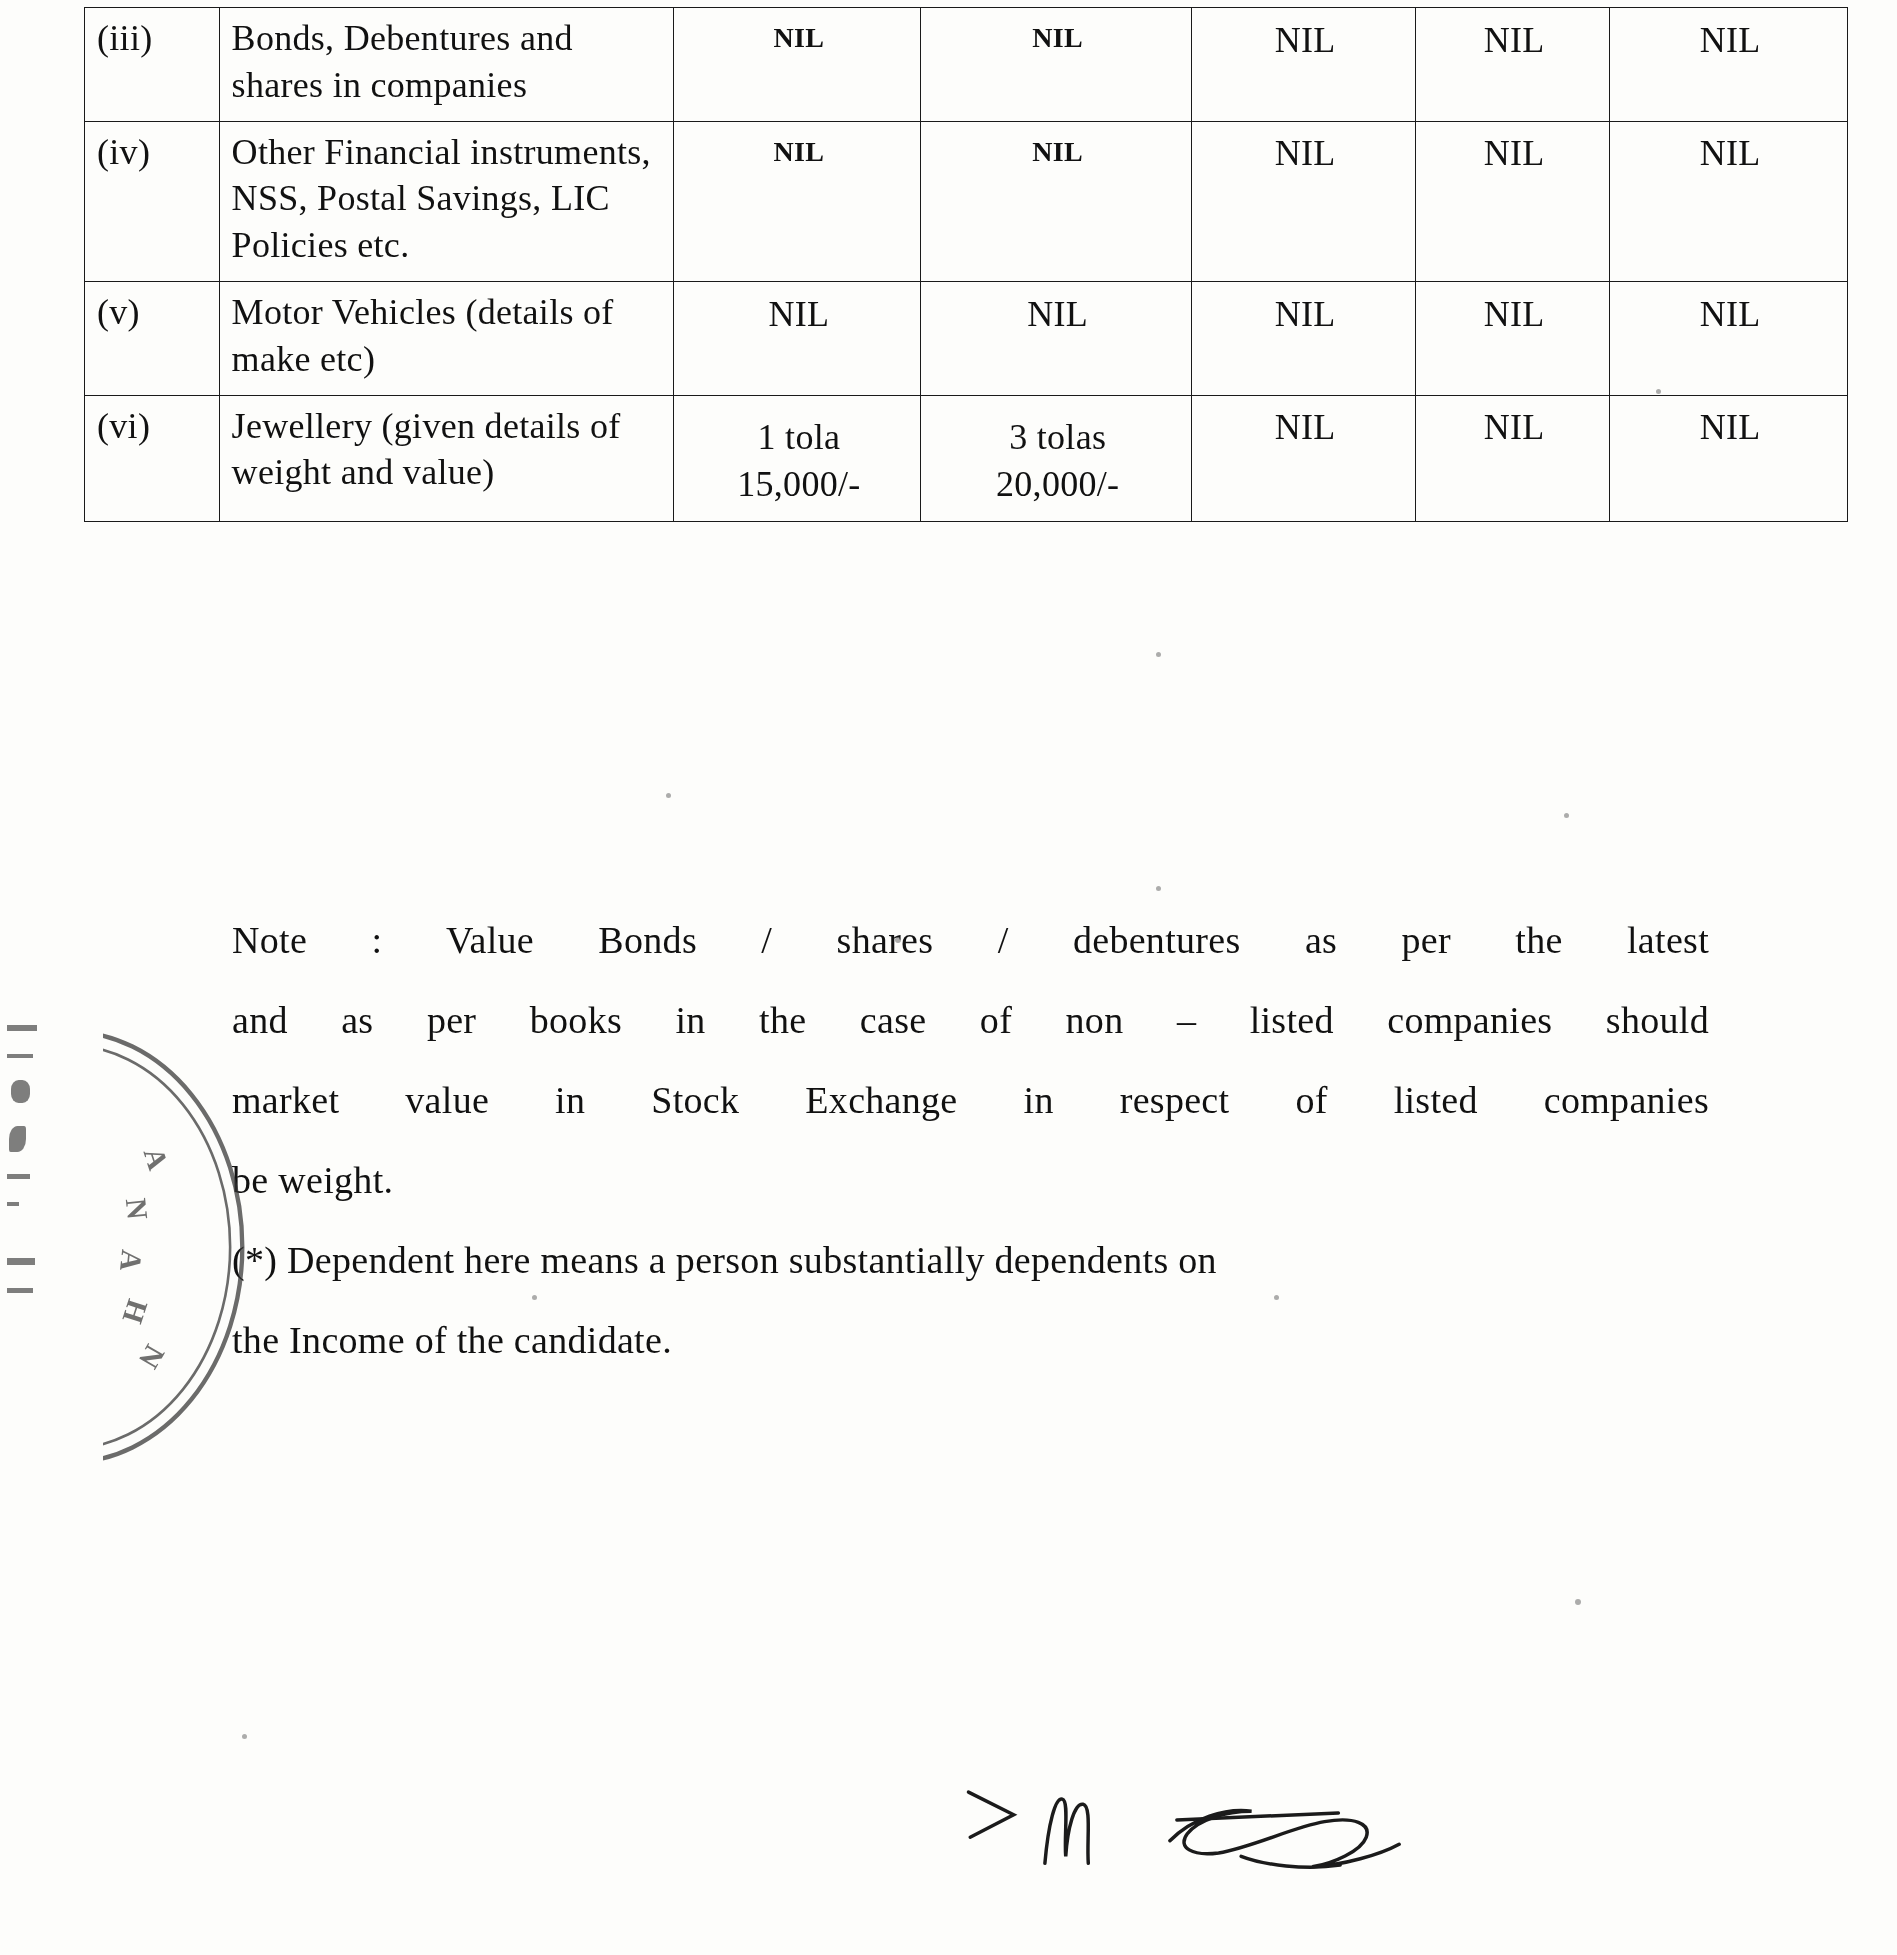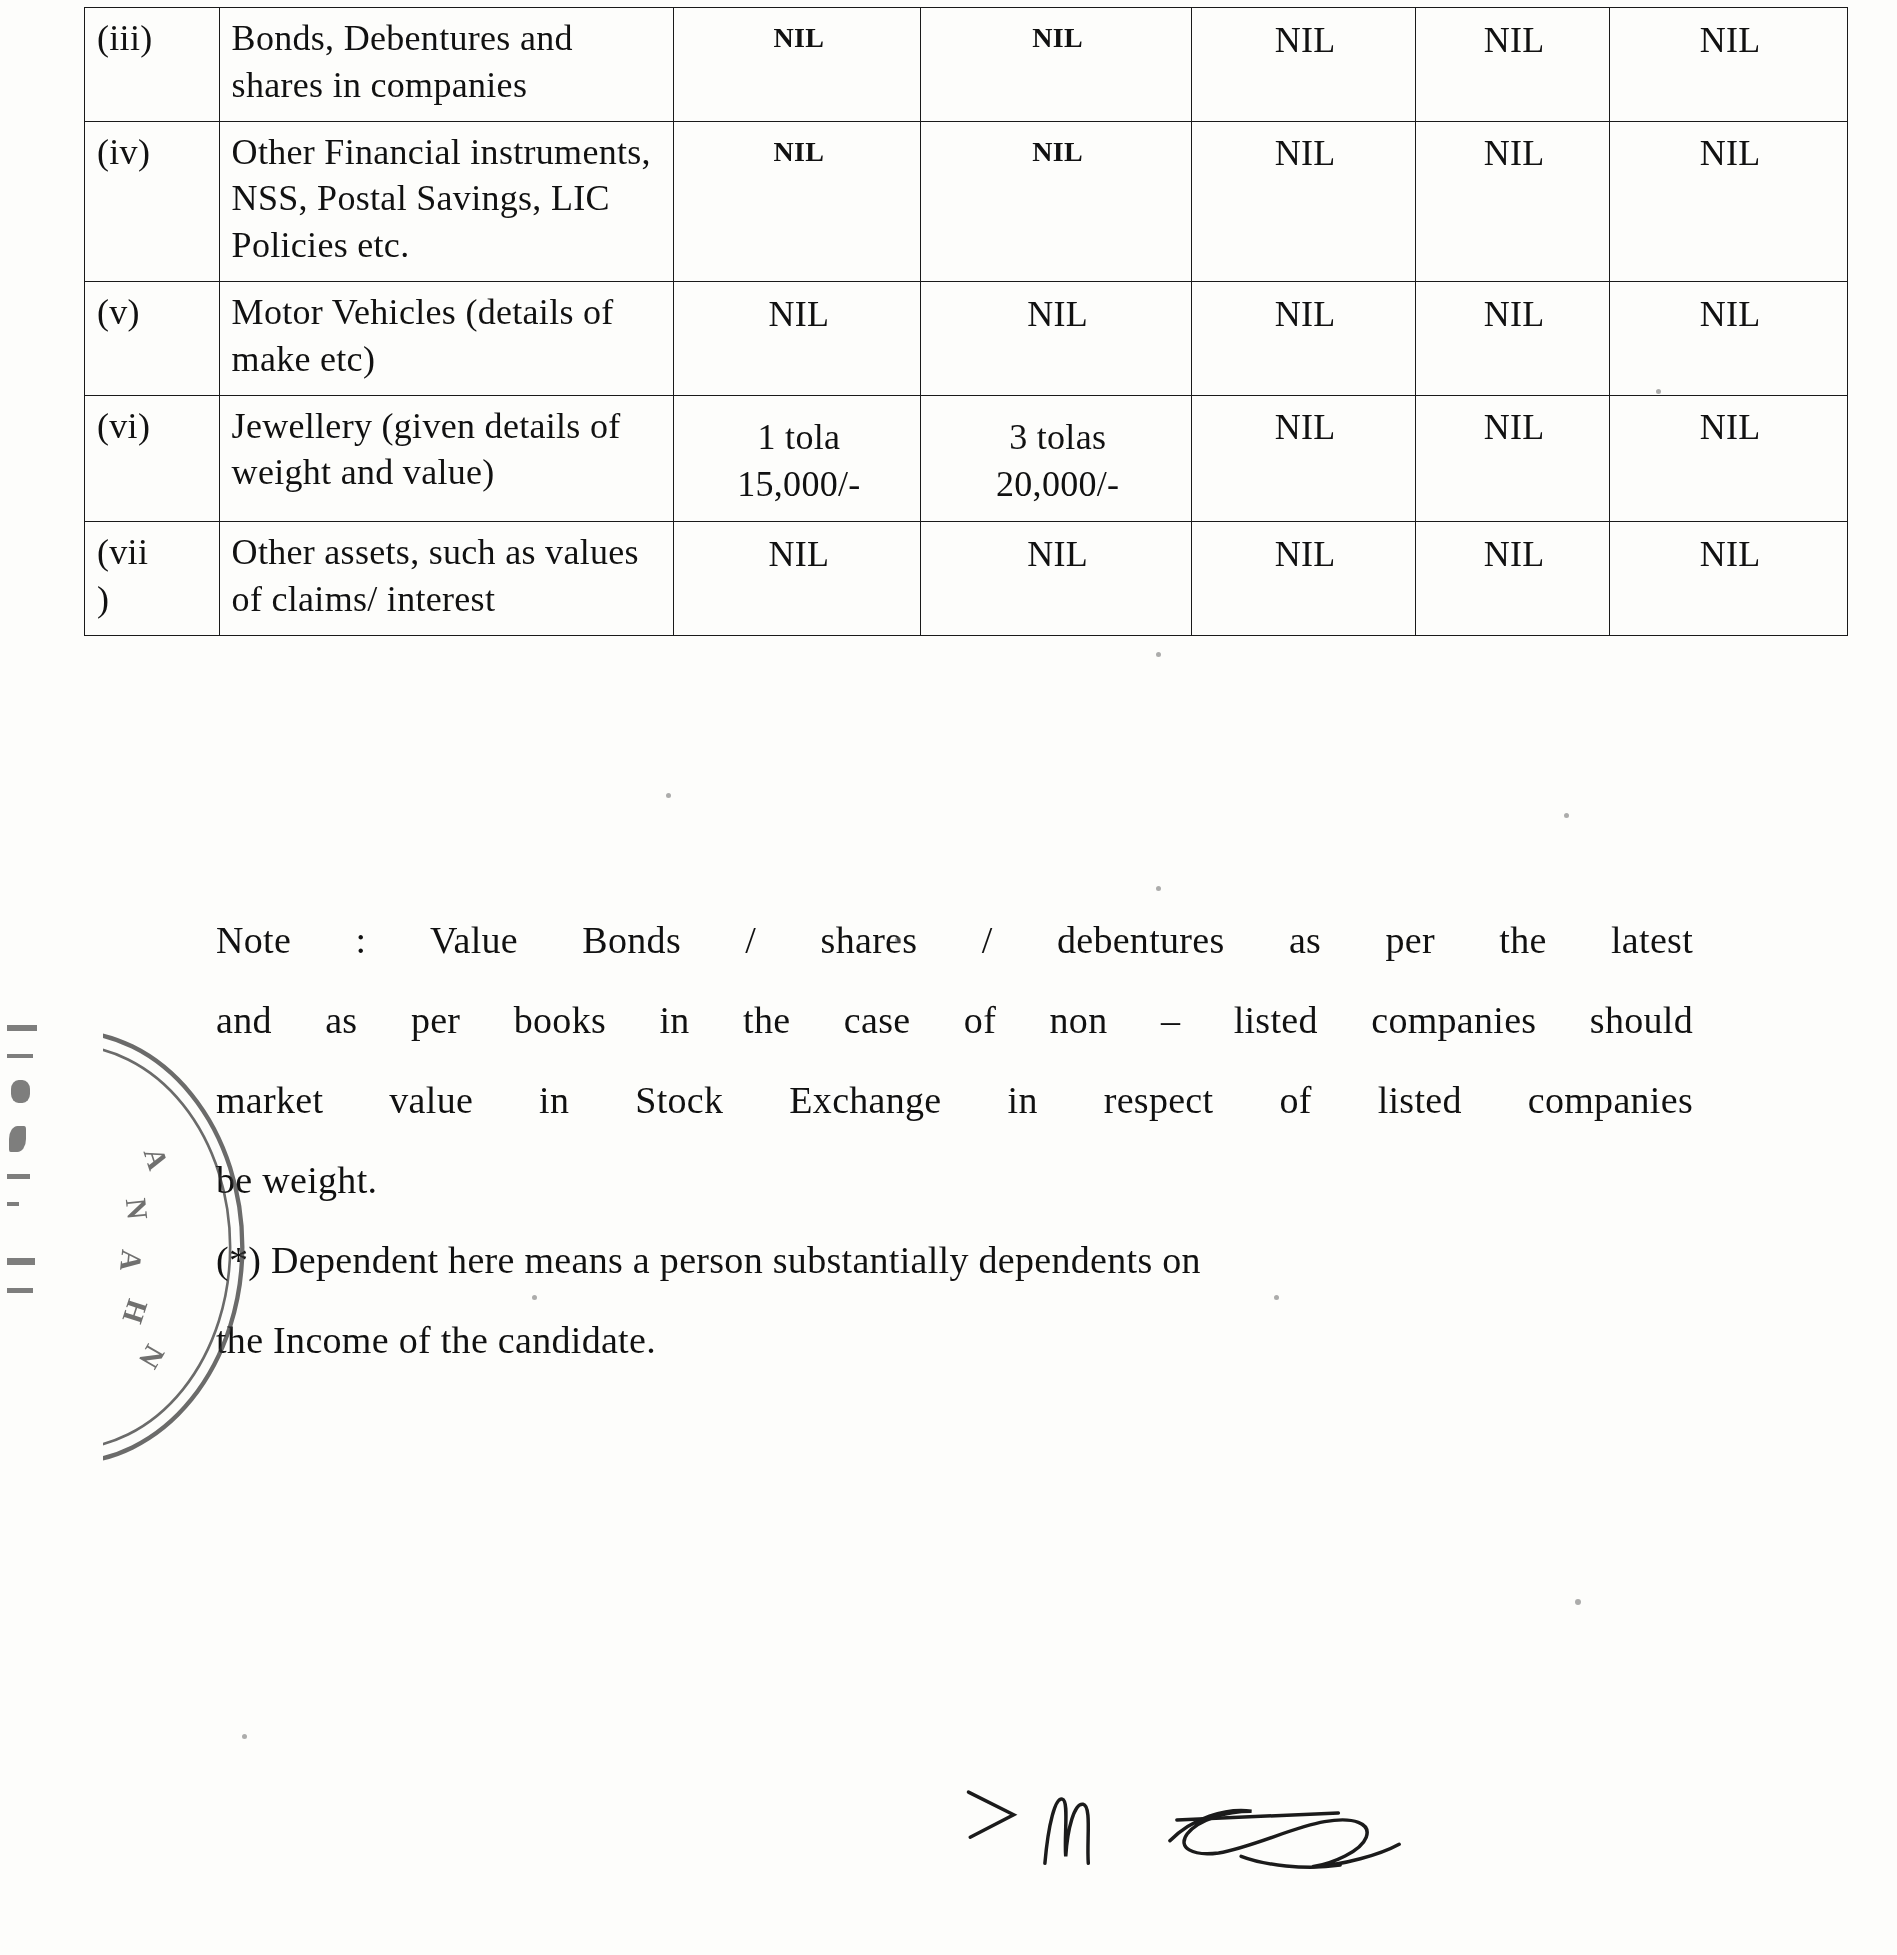--- a/index.html
+++ b/index.html
@@ -67,21 +67,21 @@
   }
   td.val.money {
     text-align: center;
     line-height: 1.33;
     padding-top: 18px;
   }
 
   
   .notes {
     position: absolute;
-    left: 216px;
+    left: 232px;
     top: 921px;
     width: 1477px;
   }
   .note-line {
     font-size: 38px;
     line-height: 1.0;
     letter-spacing: 0.3px;
     margin-bottom: 42px;
     white-space: nowrap;
   }
@@ -183,30 +183,20 @@
         <td class="val">NIL</td>
         <td class="val">NIL</td>
       </tr>
       <tr>
         <td>(vi)</td>
         <td>Jewellery (given details of weight and value)</td>
         <td class="val money" style="white-space:pre-line">1 tola
 15,000/-</td>
         <td class="val money" style="white-space:pre-line">3 tolas
 20,000/-</td>
-        <td class="val">NIL</td>
-        <td class="val">NIL</td>
-        <td class="val">NIL</td>
-      </tr>
-      <tr>
-        <td style="white-space:pre-line">(vii
-)</td>
-        <td>Other assets, such as values of claims/ interest</td>
-        <td class="val">NIL</td>
-        <td class="val">NIL</td>
         <td class="val">NIL</td>
         <td class="val">NIL</td>
         <td class="val">NIL</td>
       </tr>
     </tbody>
   </table>
 
   <div class="notes">
     <div class="note-line note-just">Note :  Value  Bonds  /  shares  /  debentures  as  per  the  latest</div>
     <div class="note-line note-just">and as per books in the case of non – listed companies should</div>

